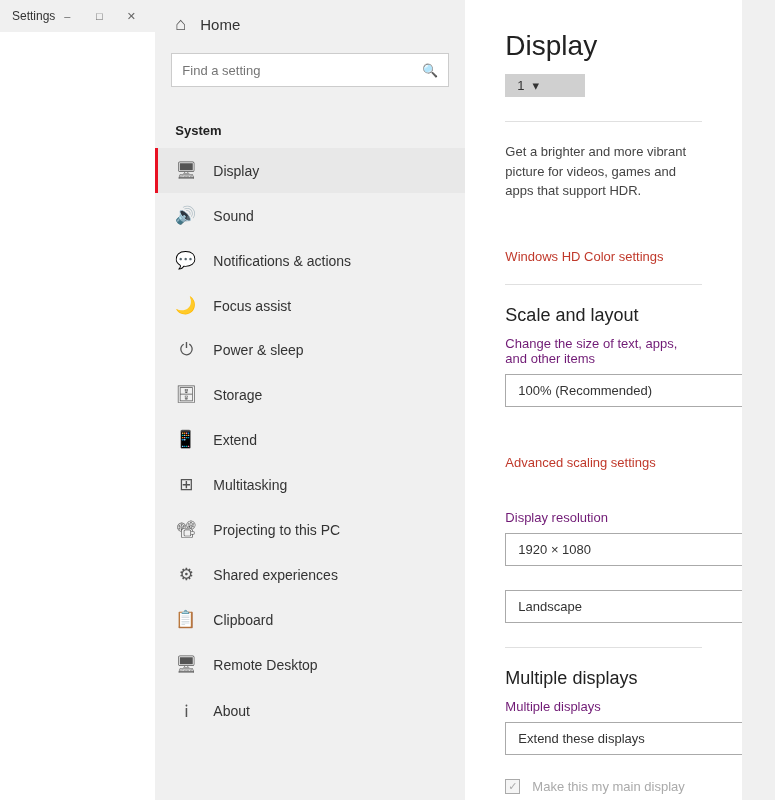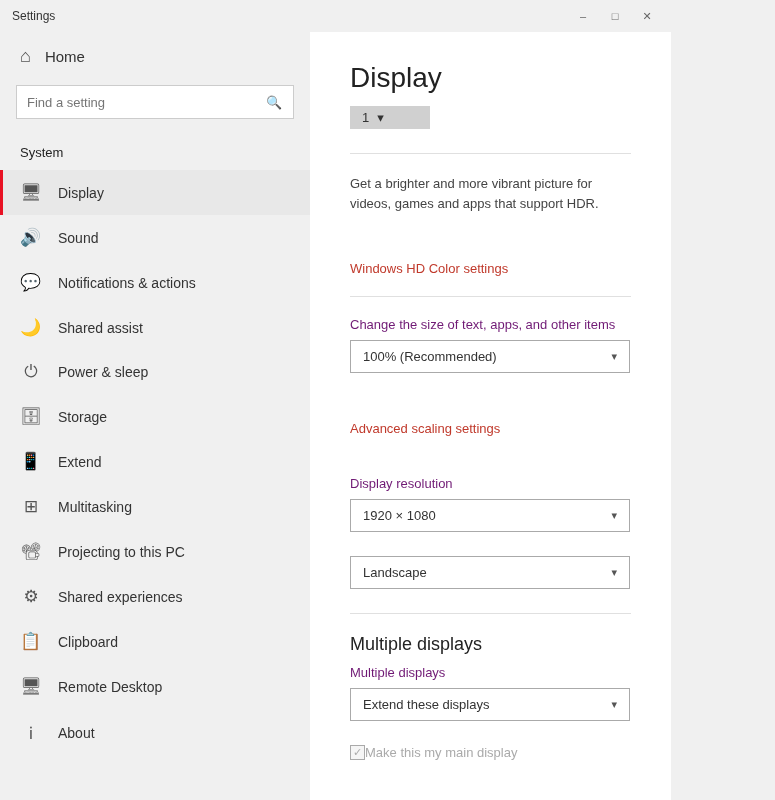--- a/index.html
+++ b/index.html
@@ -4,25 +4,25 @@
   <style>
     * { margin: 0; padding: 0; box-sizing: border-box; }
     body {
       font-family: 'Segoe UI', Arial, sans-serif;
       background: #f0f0f0;
       width: 775px;
       height: 800px;
       overflow: hidden;
     }
     .window {
-      width: 671px;
+      width: 742px;
       height: 800px;
       background: #fff;
       display: flex;
-      flex-direction: column;
+      flex-direction: row;
     }
     .title-bar {
       background: #f0f0f0;
       height: 32px;
       display: flex;
       align-items: center;
       padding: 0 12px;
       justify-content: space-between;
       flex-shrink: 0;
     }
@@ -66,21 +66,21 @@
     }
     .sidebar-home-icon {
       font-size: 18px;
       color: #555;
     }
     .sidebar-home-label {
       font-size: 15px;
       color: #333;
     }
     .sidebar-search {
-      margin: 4px 16px 18px 16px;
+      margin: 4px 16px 28px 16px;
       display: flex;
       align-items: center;
       background: #fff;
       border: 1px solid #ccc;
       height: 34px;
       padding: 0 10px;
       gap: 8px;
     }
     .sidebar-search input {
       border: none;
@@ -89,21 +89,21 @@
       flex: 1;
       background: transparent;
       color: #333;
     }
     .sidebar-search-icon {
       font-size: 13px;
       color: #666;
     }
     .sidebar-section-title {
       font-size: 13px;
-      font-weight: 400;
+      font-weight: 700;
       color: #222;
       padding: 8px 20px 10px 20px;
     }
     .sidebar-item {
       display: flex;
       align-items: center;
       padding: 12px 20px;
       gap: 16px;
       cursor: pointer;
       position: relative;
@@ -205,21 +205,21 @@
       color: #333;
     }
     .dropdown-arrow {
       font-size: 11px;
       color: #555;
     }
     .section-gap { margin-bottom: 20px; }
     .checkbox-row {
       display: flex;
       align-items: flex-start;
-      gap: 0;
+      gap: 12px;
       margin-top: 14px;
     }
     .checkbox-disabled {
       width: 15px;
       height: 15px;
       border: 1px solid #aaa;
       background: #f5f5f5;
       display: flex;
       align-items: center;
       justify-content: center;
@@ -272,21 +272,21 @@
       <div class="sidebar-item">
         <span class="sidebar-item-icon">🔊</span>
         <span class="sidebar-item-label">Sound</span>
       </div>
       <div class="sidebar-item">
         <span class="sidebar-item-icon">💬</span>
         <span class="sidebar-item-label">Notifications &amp; actions</span>
       </div>
       <div class="sidebar-item">
         <span class="sidebar-item-icon">🌙</span>
-        <span class="sidebar-item-label">Shared assist</span>
+        <span class="sidebar-item-label">Focus assist</span>
       </div>
       <div class="sidebar-item">
         <span class="sidebar-item-icon">⏻</span>
         <span class="sidebar-item-label">Power &amp; sleep</span>
       </div>
       <div class="sidebar-item">
         <span class="sidebar-item-icon">🗄</span>
         <span class="sidebar-item-label">Storage</span>
       </div>
       <div class="sidebar-item">
@@ -330,20 +330,21 @@
         </button>
       </div>
 
       
       <hr class="section-divider">
       <p class="section-desc">Get a brighter and more vibrant picture for videos, games and apps that support HDR.</p>
       <a class="link-text">Windows HD Color settings</a>
 
       
       <hr class="section-divider">
+      <div class="section-title">Scale and layout</div>
       <div class="section-gap">
         <p class="field-label">Change the size of text, apps, and other items</p>
         <div class="dropdown">
           <span class="dropdown-text">100% (Recommended)</span>
           <span class="dropdown-arrow">▾</span>
         </div>
         <a class="link-text">Advanced scaling settings</a>
       </div>
       <div class="section-gap">
         <p class="field-label">Display resolution</p>

